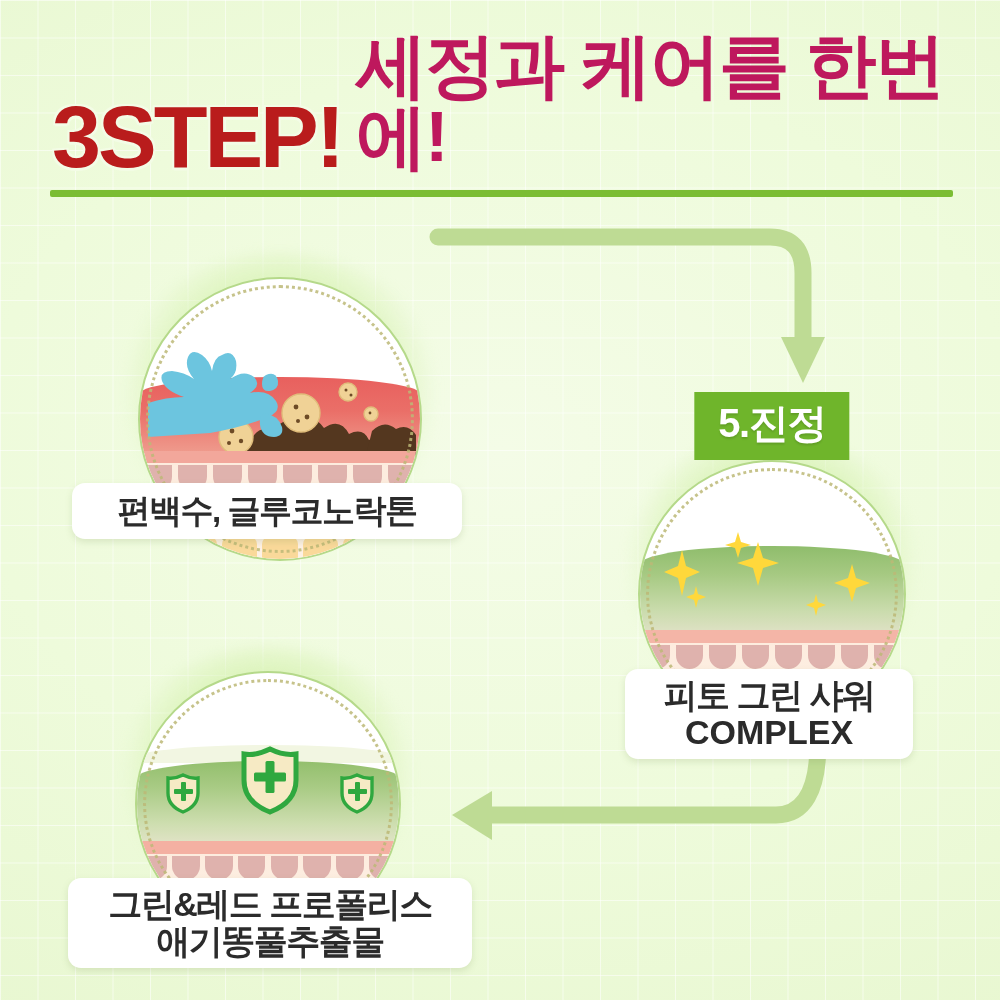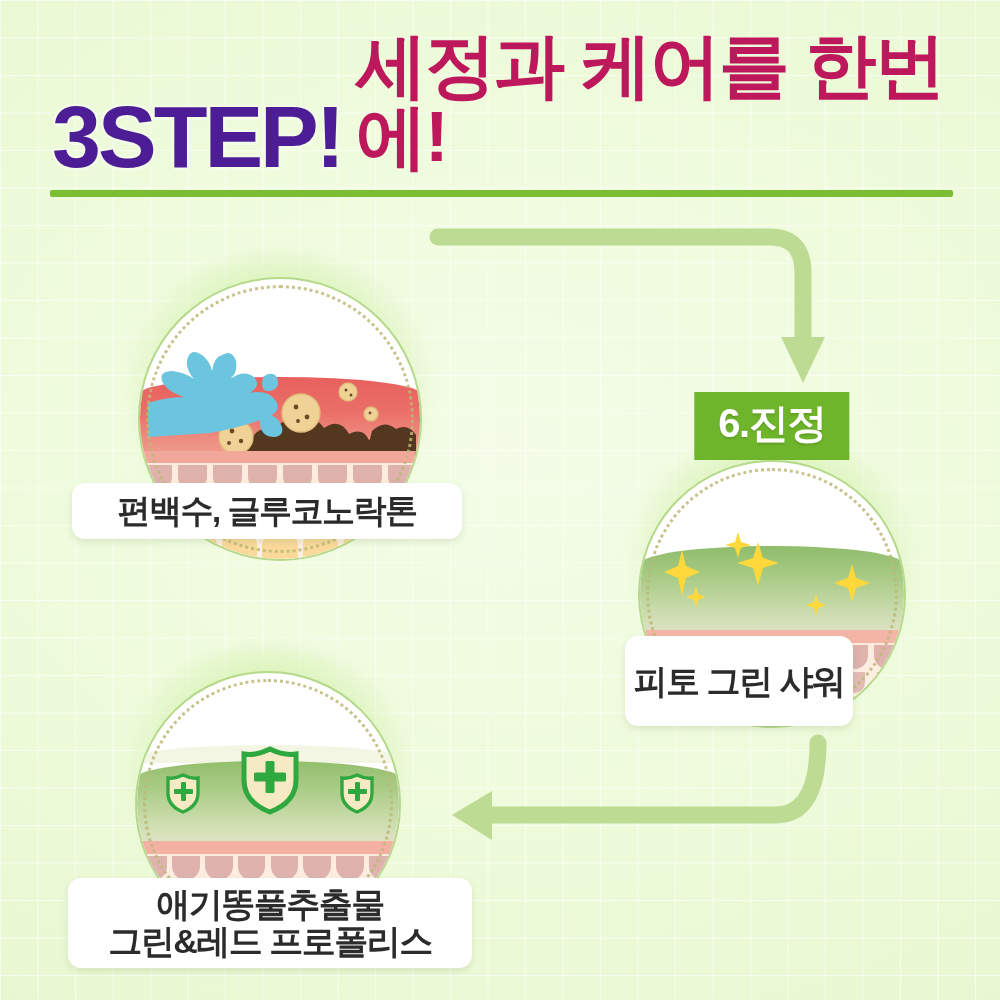--- a/index.html
+++ b/index.html
@@ -18,21 +18,21 @@
       linear-gradient(to bottom, rgba(255,255,255,.55) 1px, transparent 1px) 0 0/37.5px 37.5px,
       radial-gradient(130% 95% at 50% 45%, #f4fce7 0%, #eefbdb 40%, #e3f4c8 100%);
   }
   
   #title-row{
     position:absolute; left:52px; top:78px; width:900px; height:100px;
     display:flex; align-items:flex-end;
   }
   #title-main{
     font-size:88px; font-weight:bold; letter-spacing:-3px;
-    color:#4c1d95; line-height:.92;
+    color:#b91c1c; line-height:.92;
     text-shadow: -2px -2px 0 #f3fce6, 2px -2px 0 #f3fce6, -2px 2px 0 #f3fce6,
                   2px 2px 0 #f3fce6, 0 3px 0 #f3fce6;
   }
   #title-sub{
     font-size:71px; font-weight:bold; letter-spacing:-2px;
     color:#be185d; line-height:1; margin-left:14px; padding-bottom:6px;
   }
   #title-rule{
     position:absolute; left:50px; top:190px; width:903px; height:7px;
     background:#7bbd33; border-radius:2px;
@@ -186,21 +186,21 @@
   </div>
 
   <div class="dots" style="left:8px;top:80px;width:268px;height:268px"></div>
 </div>
 
 <div class="caption" style="left:72px;top:483px;width:390px;height:56px;font-size:33px">
   <span>편백수, 글루코노락톤</span>
 </div>
 
 <div class="step" style="left:638px;top:392px;width:268px;height:280px">
-  <div class="badge" style="top:0">6.진정</div>
+  <div class="badge" style="top:0">5.진정</div>
 
   <div class="glow" style="left:-22px;top:44px;width:312px;height:260px"></div>
 
   <div class="circle" style="left:0;top:68px;width:268px;height:268px">
     <div class="layer" style="top:84px;height:94px;background:linear-gradient(to bottom,#8fbd6c 0%,#a6c982 30%,#cbdcae 70%,#e6e3cd 100%);
                 border-radius:120% 120% 0 0 / 44px 44px 0 0;"></div>
 
     <svg style="position:absolute;left:0;top:62px;width:268px;height:130px" viewBox="0 0 268 130">
       <g fill="#ffd83b">
         <path d="M118,18 L123,34 L139,39 L123,44 L118,62 L113,44 L97,39 L113,34z"></path>
@@ -241,22 +241,23 @@
         <i></i>
         <i></i>
         <i></i>
         <i></i>
     </div>
   </div>
 
   <div class="dots" style="left:8px;top:76px;width:252px;height:252px"></div>
 </div>
 
-<div class="caption" style="left:625px;top:636px;width:228px;height:90px;font-size:34px;flex-direction:column;line-height:1.08">
+<div class="caption" style="left:625px;top:669px;width:288px;height:90px;font-size:34px;flex-direction:column;line-height:1.08">
   <span>피토 그린 샤워</span>
+  <span style="letter-spacing:0">COMPLEX</span>
 </div>
 
 <div class="step" style="left:135px;top:605px;width:266px;height:280px">
 
   <div class="glow" style="left:-22px;top:42px;width:310px;height:256px"></div>
 
   <div class="circle" style="left:0;top:66px;width:266px;height:266px">
     <div class="layer" style="top:72px;height:18px;background:#f2f6e2;
                 border-radius:120% 120% 0 0 / 30px 30px 0 0;"></div>
     <div class="layer" style="top:88px;height:90px;background:linear-gradient(to bottom,#93bf6d 0%,#a9cb85 30%,#cedeb0 70%,#e8e5cf 100%);
@@ -310,15 +311,15 @@
         <i></i>
         <i></i>
         <i></i>
     </div>
   </div>
 
   <div class="dots" style="left:8px;top:74px;width:250px;height:250px"></div>
 </div>
 
 <div class="caption" style="left:68px;top:878px;width:404px;height:90px;font-size:34px;flex-direction:column;line-height:1.08">
+  <span>그린&amp;레드 프로폴리스</span>
   <span>애기똥풀추출물</span>
-  <span>그린&amp;레드 프로폴리스</span>
 </div>
 
 </body></html>

